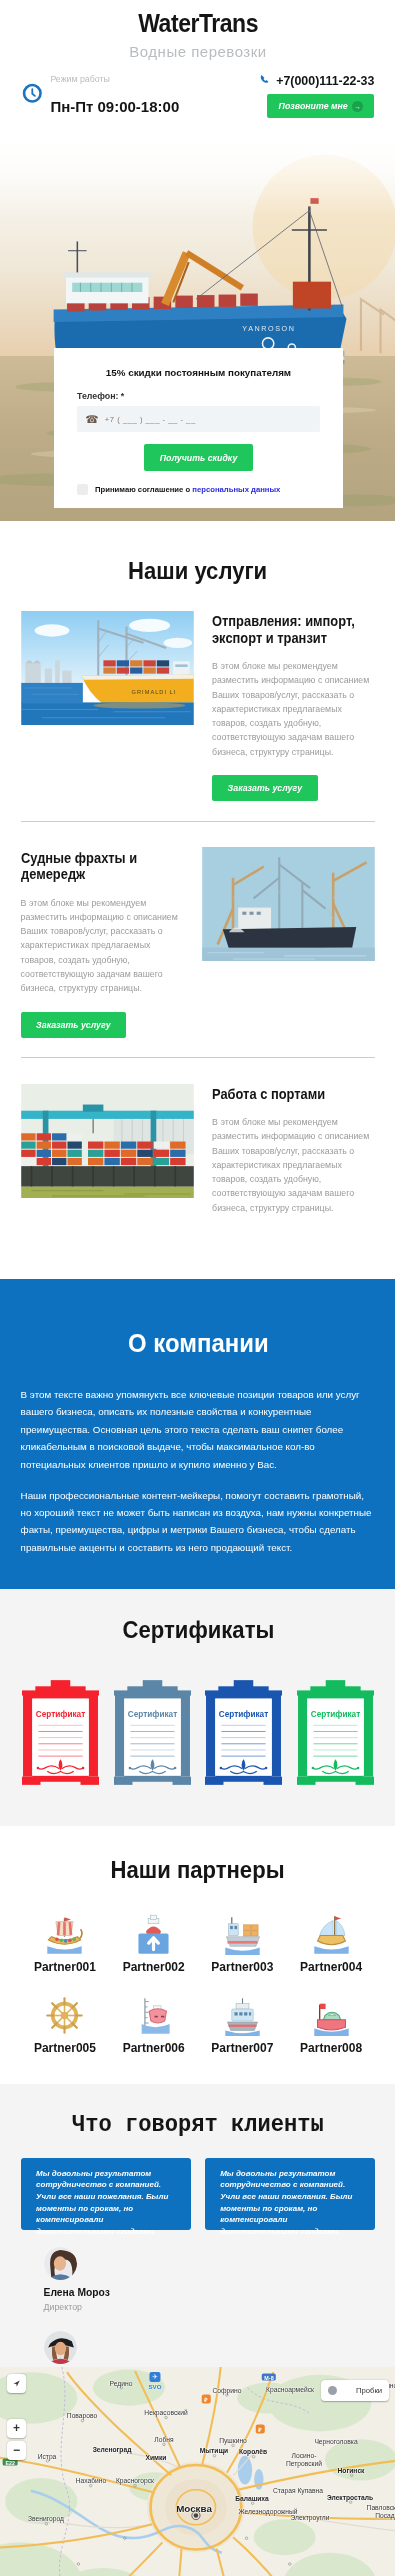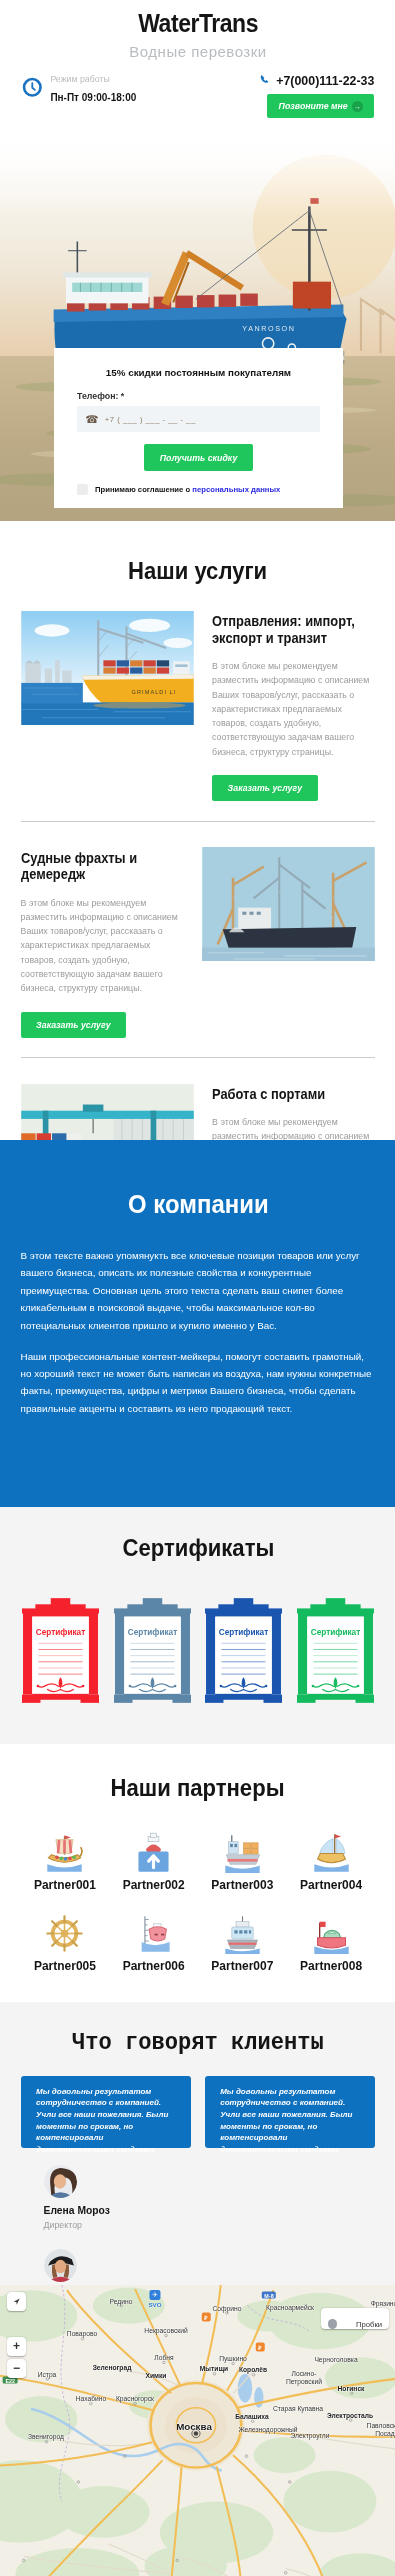--- a/index.html
+++ b/index.html
@@ -9,21 +9,21 @@
   .narrow { display:inline-block; transform:scaleX(.92); transform-origin:50% 50%; }
   .narrow-l { display:inline-block; transform:scaleX(.92); transform-origin:0 50%; }
 
   
   .site-header { height:129px; text-align:center; position:relative; }
   .logo { font-size:25px; font-weight:bold; letter-spacing:-0.5px; padding-top:9.3px; }
   .tagline { font-size:15px; color:#b9bdc0; font-weight:normal; letter-spacing:0.5px; margin-top:5.2px; }
   .header-row { display:flex; justify-content:space-between; align-items:flex-start; padding:0 21.6px; margin-top:13.4px; text-align:left; }
   .worktime { display:flex; gap:8.2px; align-items:center; }
   .wt-label { color:#b9bdc0; font-size:8.8px; }
-  .wt-value { font-weight:bold; font-size:10px; margin-top:8px; }
+  .wt-value { font-weight:bold; font-size:15px; margin-top:14px; }
   .phone-block { text-align:right; }
   .phone-line { display:flex; align-items:center; gap:5.2px; justify-content:flex-end; }
   .phone-number { font-size:12.4px; font-weight:bold; }
   .btn-green { display:inline-flex; align-items:center; justify-content:center; gap:4.6px; background:#1ec65b; color:#fff;
                border:none; border-radius:2px; font-style:italic; font-weight:bold; font-size:8.8px;
                font-family:"Liberation Sans",sans-serif; cursor:pointer; }
   .call-btn { height:24px; padding:0 11.3px; margin-top:6.2px; }
   .btn-circle { width:10.8px; height:10.8px; border-radius:50%; background:rgba(0,0,0,.18); display:inline-flex;
                 align-items:center; justify-content:center; font-size:6.7px; font-style:normal; }
 
@@ -37,34 +37,34 @@
   .lead-input .ph-glyph { color:#6b5a49; font-size:10.8px; }
   .lead-input input { flex:1; border:none; outline:none; background:transparent; font-size:7.7px; color:#555; font-family:"Liberation Sans",sans-serif; }
   .lead-input input::placeholder { color:#8d7b67; letter-spacing:0.5px; }
   .lead-submit { display:flex; width:109px; height:27px; margin:12.4px auto 0; }
   .consent { display:flex; align-items:center; gap:6.7px; margin-top:12.4px; }
   .checkbox { width:11.3px; height:11.3px; background:#ececec; border-radius:2.1px; flex:none; }
   .consent-text { font-size:7.7px; font-weight:bold; }
   .consent-text a { color:#2a2ae0; text-decoration:none; }
 
   
-  .services { height:619px; padding:0 20.6px; overflow:hidden; }
+  .services { height:758px; padding:0 20.6px; overflow:hidden; }
   .section-title { text-align:center; font-size:24px; font-weight:bold; }
   .services .section-title { padding-top:36px; }
   .service-row { display:flex; gap:18.5px; margin-top:26px; }
   .service-row.reverse { flex-direction:row-reverse; }
   .service-media { width:173px; height:114px; flex:none; overflow:hidden; }
   .service-body { flex:1; }
   .service-body h3 { font-size:14px; line-height:1.2; margin:2.1px 0 12.4px; }
   .service-body p { color:#9b9b9b; font-size:8.8px; line-height:1.62; }
   .order-btn { height:26px; padding:0 15.5px; margin-top:16.5px; }
   .divider { height:0.5px; background:#ccc; margin-top:19.6px; }
 
   
-  .about { height:367px; background:#0e71c0; color:#fff; padding:0 20.6px; overflow:hidden; }
+  .about { height:310px; background:#0e71c0; color:#fff; padding:0 20.6px; overflow:hidden; }
   .about .section-title { padding-top:49px; font-size:26px; }
   .about p { font-size:9.8px; line-height:1.78; margin-top:13.4px; }
   .about p.first { margin-top:27px; }
 
   
   .facts { height:208px; padding:0 20.6px; overflow:hidden; }
   .facts .section-title { padding-top:48px; }
   .facts-row { display:flex; justify-content:space-between; margin-top:23px; padding-right:12.4px; }
   .fact { display:flex; align-items:center; gap:8.2px; }
   .fact-circle { width:35px; height:38px; border-radius:50%; background:#1ec65b; display:flex; align-items:center; justify-content:center;
@@ -99,21 +99,21 @@
   .map { position:relative; height:312px; background:#f2efe7; overflow:hidden; }
   .map svg.mapbg { position:absolute; inset:0; }
   .map-label { position:absolute; transform:translate(-50%,-50%); font-size:6.7px; color:#333; white-space:nowrap;
                text-shadow:0 0 1.5px #fff,0 0 1.5px #fff,0 0 2.1px #fff; }
   .map-label.major { font-size:9.8px; font-weight:bold; color:#1c1c1c; }
   .map-label.bold { font-weight:bold; color:#1c1c1c; }
   .map-label.wrap { white-space:normal; width:44px; text-align:center; line-height:1.15; }
   .map-btn { position:absolute; background:#fff; border-radius:4.1px; box-shadow:0 0.5px 1.5px rgba(0,0,0,.3); display:flex;
              align-items:center; justify-content:center; color:#333; cursor:pointer; }
   .zoom-btn { width:18.5px; height:18.5px; font-size:12px; font-weight:bold; left:7.2px; }
-  .traffic-btn { right:7.2px; top:23px; height:20.6px; padding:0 6.7px; gap:19px; font-size:7.7px;align-items:flex-end; }
+  .traffic-btn { right:7.2px; top:13px; height:20.6px; padding:0 6.7px; gap:19px; font-size:7.7px; }
   .traffic-dot { width:9.3px; height:9.3px; border-radius:50%; background:#9aa1a8; }
   .air-badge { position:absolute; transform:translate(-50%,0); text-align:center; }
   .air-badge .plane { width:10.3px; height:10.3px; background:#2f7fdb; color:#fff; border-radius:2.1px; font-size:6.7px; line-height:10.3px; margin:0 auto; }
   .air-badge .code { color:#2f7fdb; font-weight:bold; font-size:6.2px; margin-top:0.5px; text-shadow:0 0 1.5px #fff; }
   .road-badge { position:absolute; transform:translate(-50%,-50%); font-size:5.4px; font-weight:bold; color:#fff; background:#3d8f4f;
                 padding:0.5px 2.6px; border-radius:1.5px; }
   .road-badge.blue { background:#3f76c9; }
   .road-badge.toll { background:#f0862b; border-radius:2.1px; font-size:5.7px; }
 </style>
 </head>

